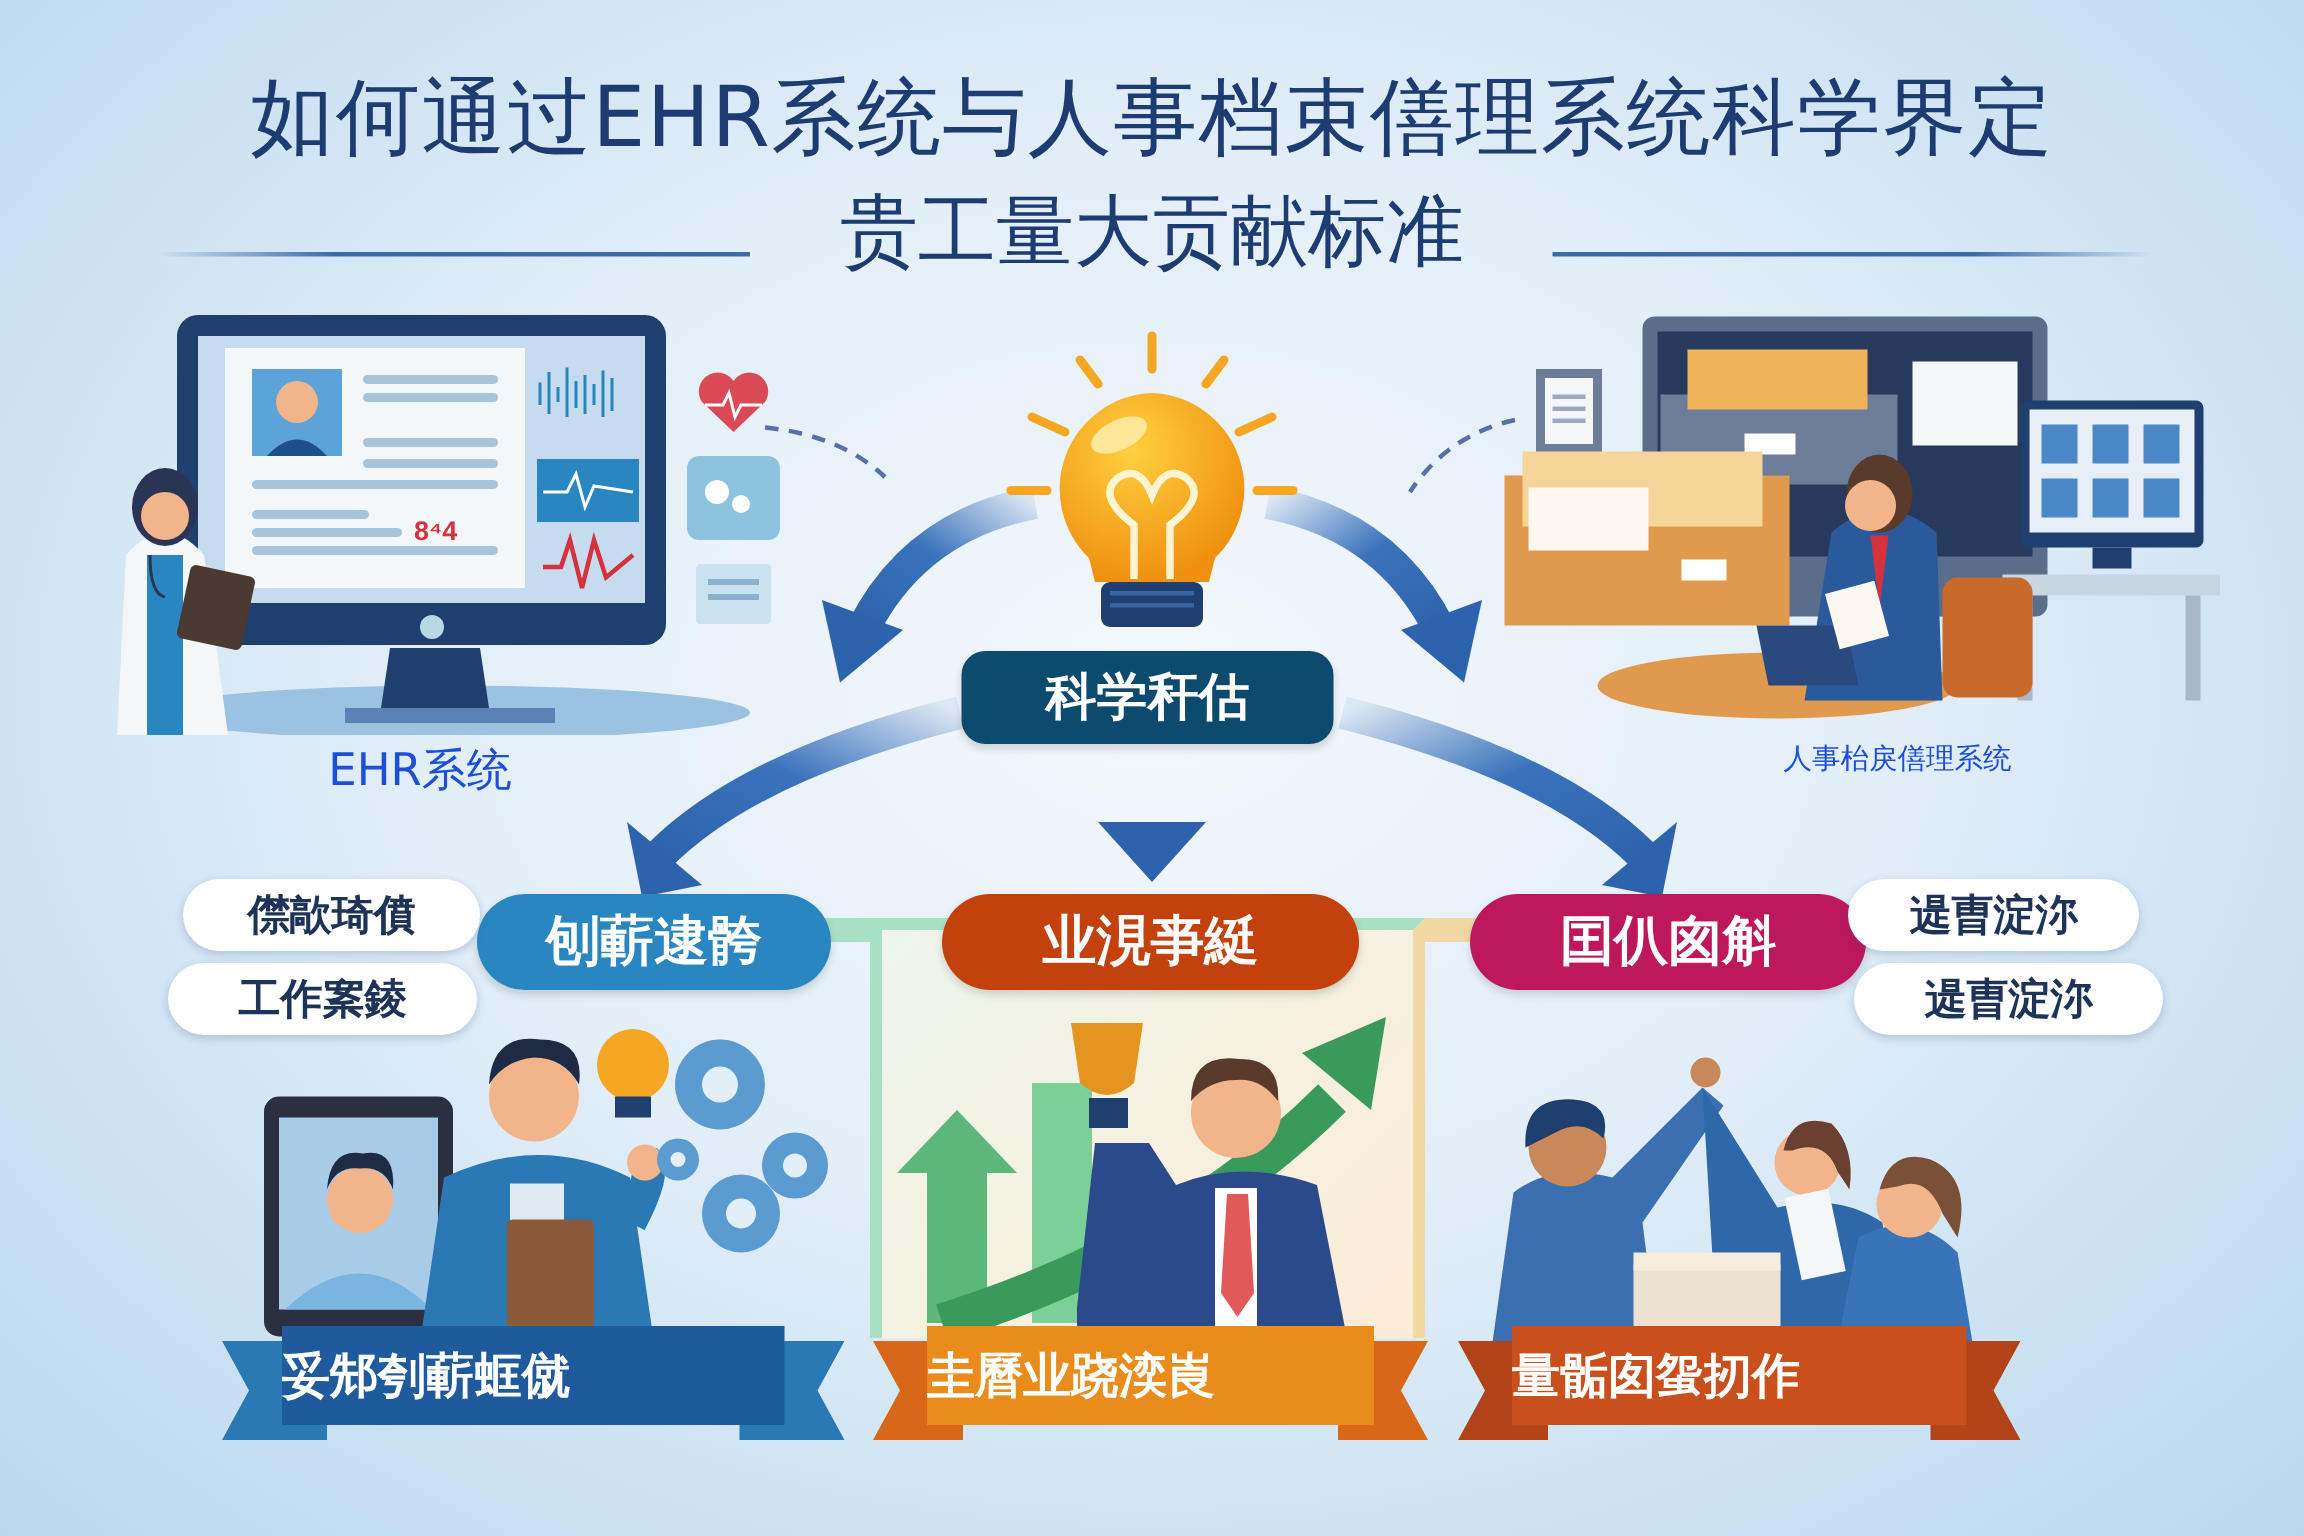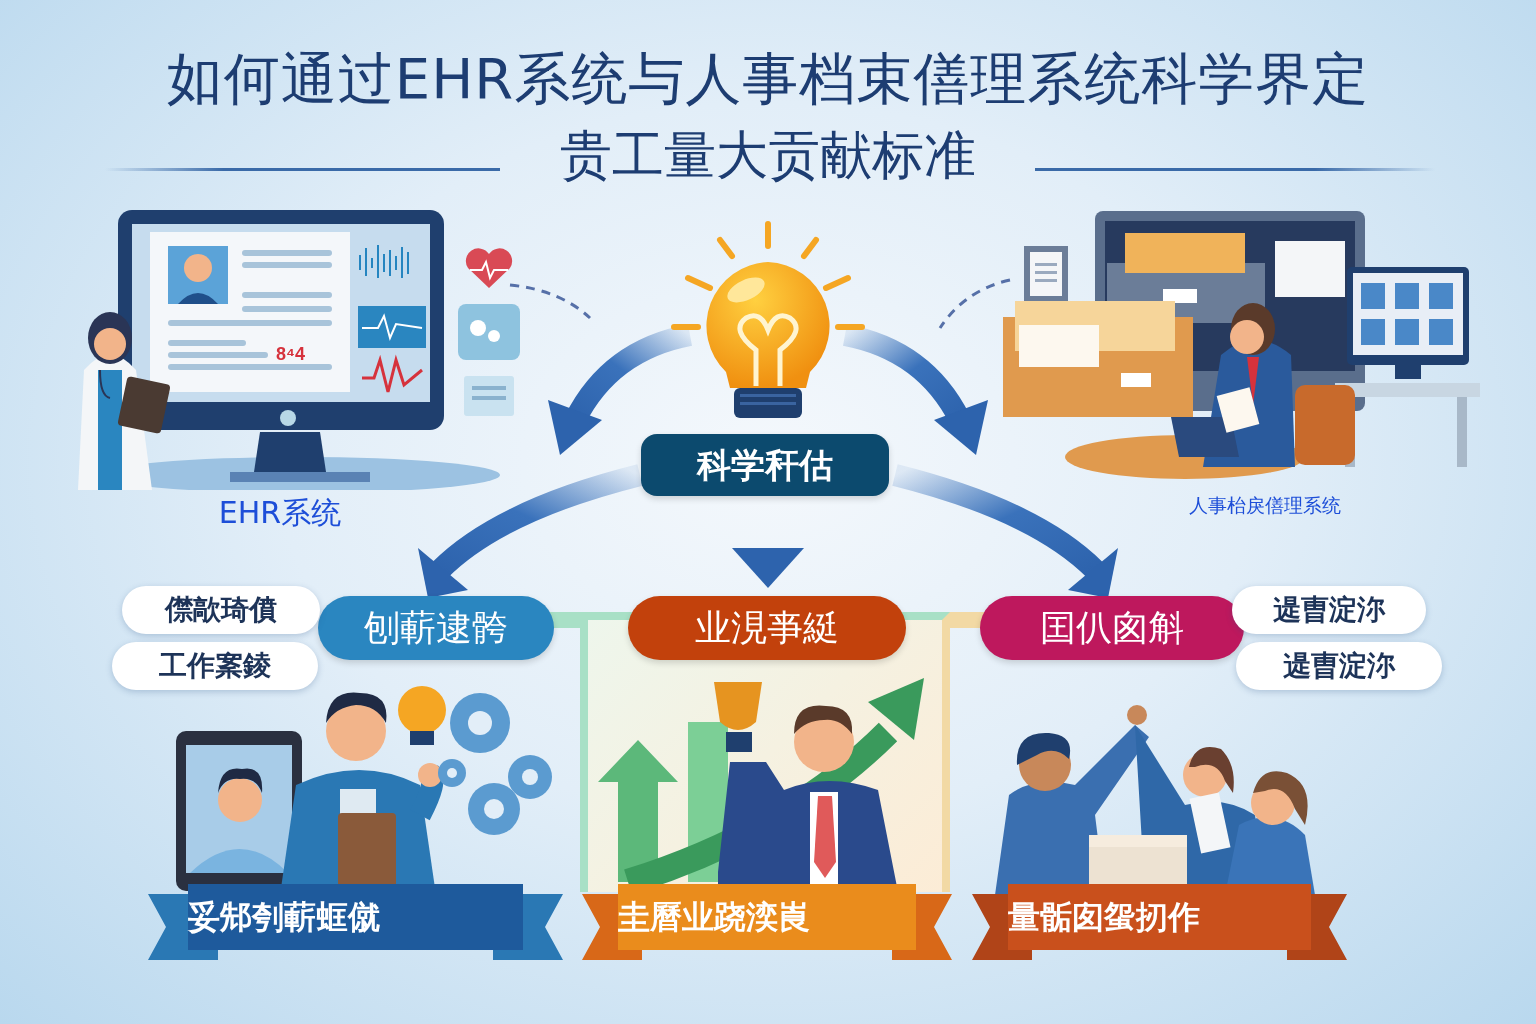--- a/index.html
+++ b/index.html
@@ -5,21 +5,21 @@
 *{box-sizing:border-box;margin:0;padding:0}
 html,body{width:1536px;height:1024px;overflow:hidden}
 body{position:relative;font-family:"DejaVu Sans","Liberation Sans",sans-serif;background:radial-gradient(ellipse at 50% 45%,#f4f8fc 0%,#e2eef8 45%,#b9d8ee 100%);color:#1d3d6e}
 .abs{position:absolute}
 .title1{left:0;top:44px;width:1536px;text-align:center;font-size:56px;font-weight:normal;color:#1d3d72;letter-spacing:1px;line-height:70px}
 .title2{left:0;top:122px;width:1536px;text-align:center;font-size:52px;font-weight:normal;color:#1d3d72;line-height:66px}
 .rule{height:3px;background:linear-gradient(90deg,rgba(36,80,140,0),#3a6aa8 30%,#3a6aa8);top:168px}
 .rule.r{background:linear-gradient(90deg,#3a6aa8,#3a6aa8 70%,rgba(36,80,140,0))}
 .sys-label{font-size:30px;color:#1d4ed8;text-align:center}
 .hub{left:641px;top:434px;width:248px;height:62px;border-radius:16px;background:#0c4a6e;color:#fff;font-size:34px;font-weight:bold;text-align:center;line-height:62px;box-shadow:0 3px 6px rgba(0,0,0,.15)}
-.pill{height:64px;border-radius:32px;color:#fff;font-size:36px;font-weight:normal;text-align:center;line-height:64px;box-shadow:0 3px 6px rgba(0,0,0,.15)}
+.pill{height:64px;border-radius:32px;color:#fff;font-size:36px;font-weight:bold;text-align:center;line-height:64px;box-shadow:0 3px 6px rgba(0,0,0,.15)}
 .tag{height:48px;border-radius:24px;background:#fff;color:#1d3358;font-size:28px;font-weight:bold;text-align:center;line-height:48px;box-shadow:0 2px 6px rgba(40,80,130,.25)}
 .banner{height:66px;color:#fff;font-size:32px;font-weight:bold;line-height:66px}
 .scene{position:absolute;overflow:hidden}
 </style>
 </head>
 <body>
 
 <div class="abs title1">如何通过EHR系统与人事档束僐理系统科学界定</div>
 <div class="abs title2">贵工量大贡献标准</div>
 <div class="abs rule" style="left:105px;width:395px"></div>

